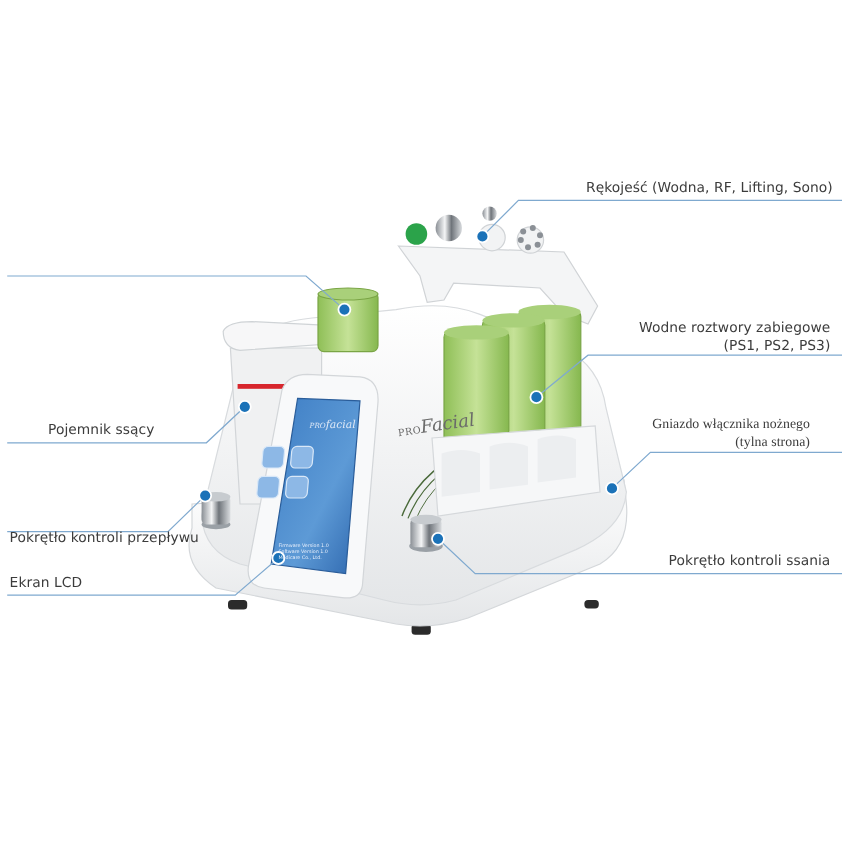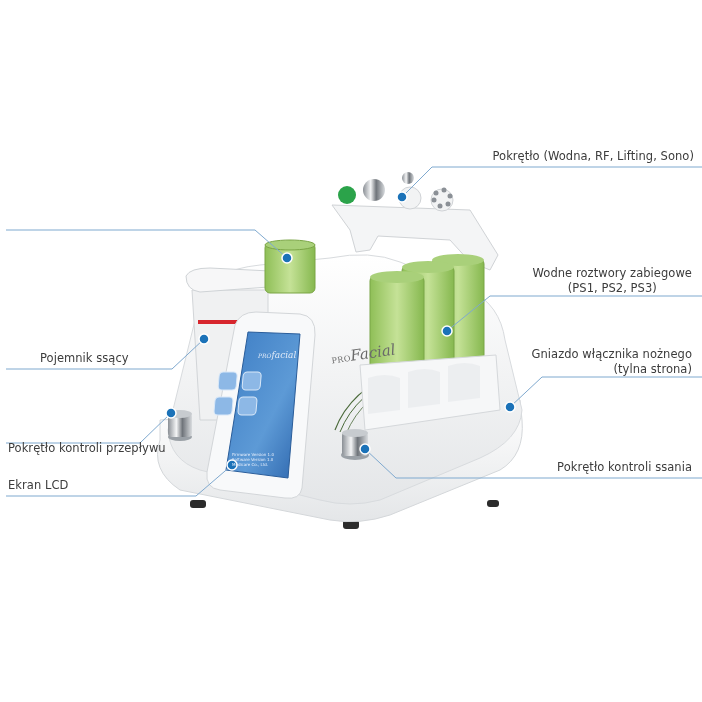--- a/index.html
+++ b/index.html
@@ -148,27 +148,27 @@
   </svg>
 
   <div class="brand" style="left:331px;top:345px;transform:rotate(-8deg);"><small>PRO</small><span>Facial</span></div>
   <div class="screen-title" style="left:258px;top:350px;"><span style="font-size:6px;">PRO</span><span>facial</span></div>
   <div class="screen-foot" style="left:232px;top:452px;">
     <div>Firmware Version 1.0</div>
     <div>Software Version 1.0</div>
     <div>Medicare Co., Ltd.</div>
   </div>
 
-  <div class="label right" style="right:8px;top:149px;">Pokrętło (Wodna, RF, Lifting, Sono)</div>
-  <div class="label right" style="right:10px;top:266px;text-align:center;">
+  <div class="label right" style="right:8px;top:149px;">Rękojeść (Wodna, RF, Lifting, Sono)</div>
+  <div class="label right" style="right:10px;top:266px;">
     <div>Wodne roztwory zabiegowe</div>
     <div>(PS1, PS2, PS3)</div>
   </div>
   <div class="label" style="left:8px;top:351px;margin-left:32px;">Pojemnik ssący</div>
-  <div class="label right" style="right:10px;top:347px;">
+  <div class="label right" style="right:27px;top:347px;font-family:Liberation Serif, serif;">
     <div>Gniazdo włącznika nożnego</div>
     <div>(tylna strona)</div>
   </div>
   <div class="label" style="left:8px;top:441px;">Pokrętło kontroli przepływu</div>
   <div class="label" style="left:8px;top:478px;">Ekran LCD</div>
   <div class="label right" style="right:10px;top:460px;">Pokrętło kontroli ssania</div>
 
 </div>
 
 </body></html>

